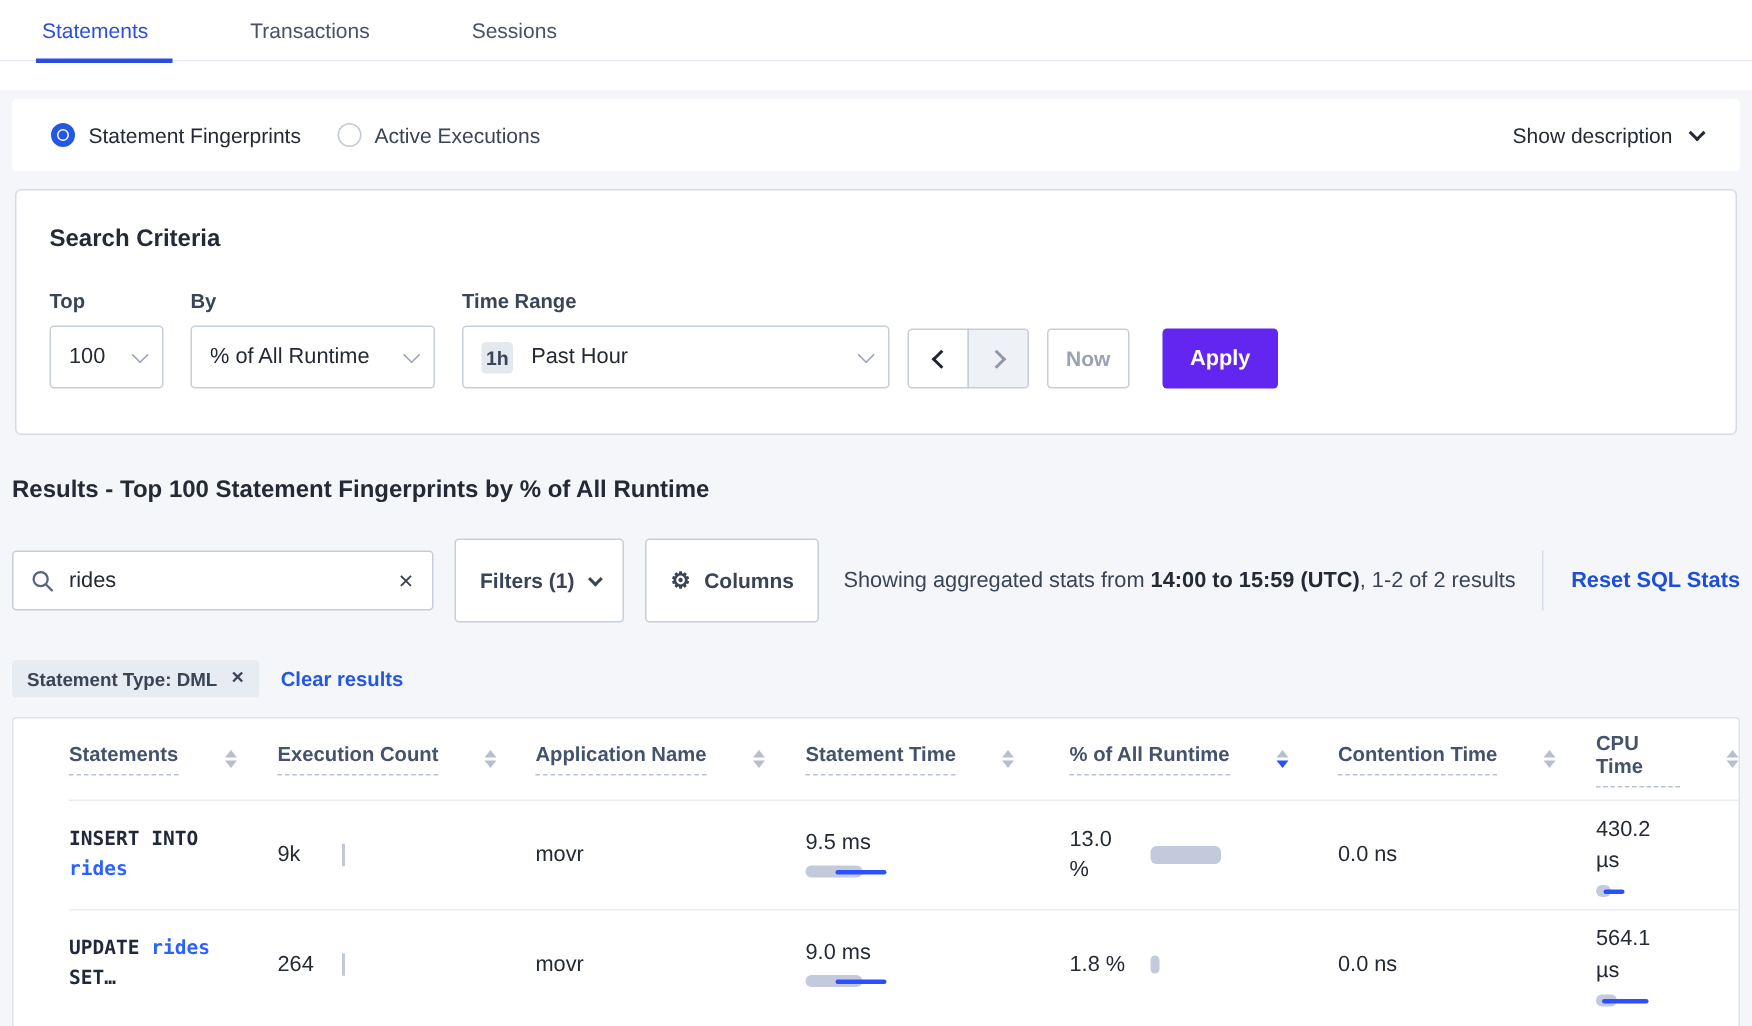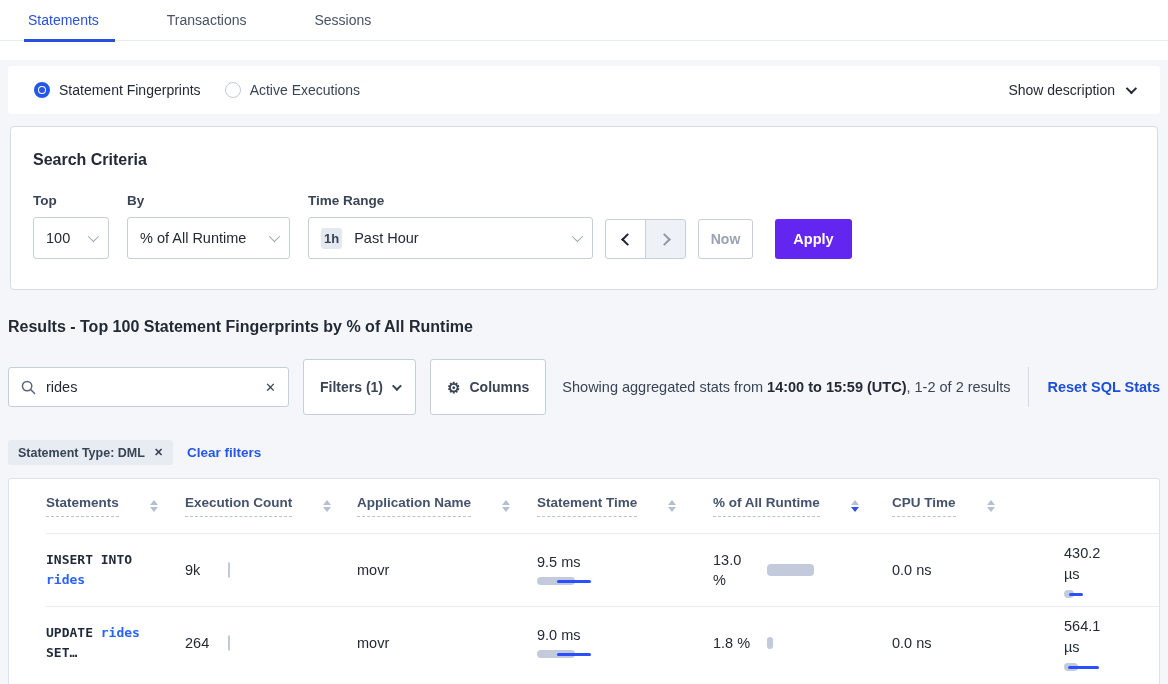--- a/index.html
+++ b/index.html
@@ -183,21 +183,21 @@
     <span class="vdiv"></span>
     <span class="reset-link">Reset SQL Stats</span>
   </div>
 </div>
 
 <div class="chiprow">
   <div class="chip">
     <span>Statement Type: DML</span>
     <span class="clear-x">✕</span>
   </div>
-  <span class="clearfilters">Clear filters</span>
+  <span class="clearfilters">Clear results</span>
 </div>
 
 <div class="table-card">
   <div class="tgrid thead">
     <div class="th">
       <span class="th-label">Statements</span>
       <span class="sort">
           <span class="tri-up"></span>
           <span class="tri-down"></span>
         </span>
@@ -221,20 +221,27 @@
       <span class="sort">
           <span class="tri-up"></span>
           <span class="tri-down"></span>
         </span>
     </div>
     <div class="th">
       <span class="th-label">% of All Runtime</span>
       <span class="sort">
           <span class="tri-up"></span>
           <span class="tri-down active"></span>
+        </span>
+    </div>
+    <div class="th">
+      <span class="th-label">Contention Time</span>
+      <span class="sort">
+          <span class="tri-up"></span>
+          <span class="tri-down"></span>
         </span>
     </div>
     <div class="th">
       <span class="th-label">CPU Time</span>
       <span class="sort">
           <span class="tri-up"></span>
           <span class="tri-down"></span>
         </span>
     </div>
   </div>

